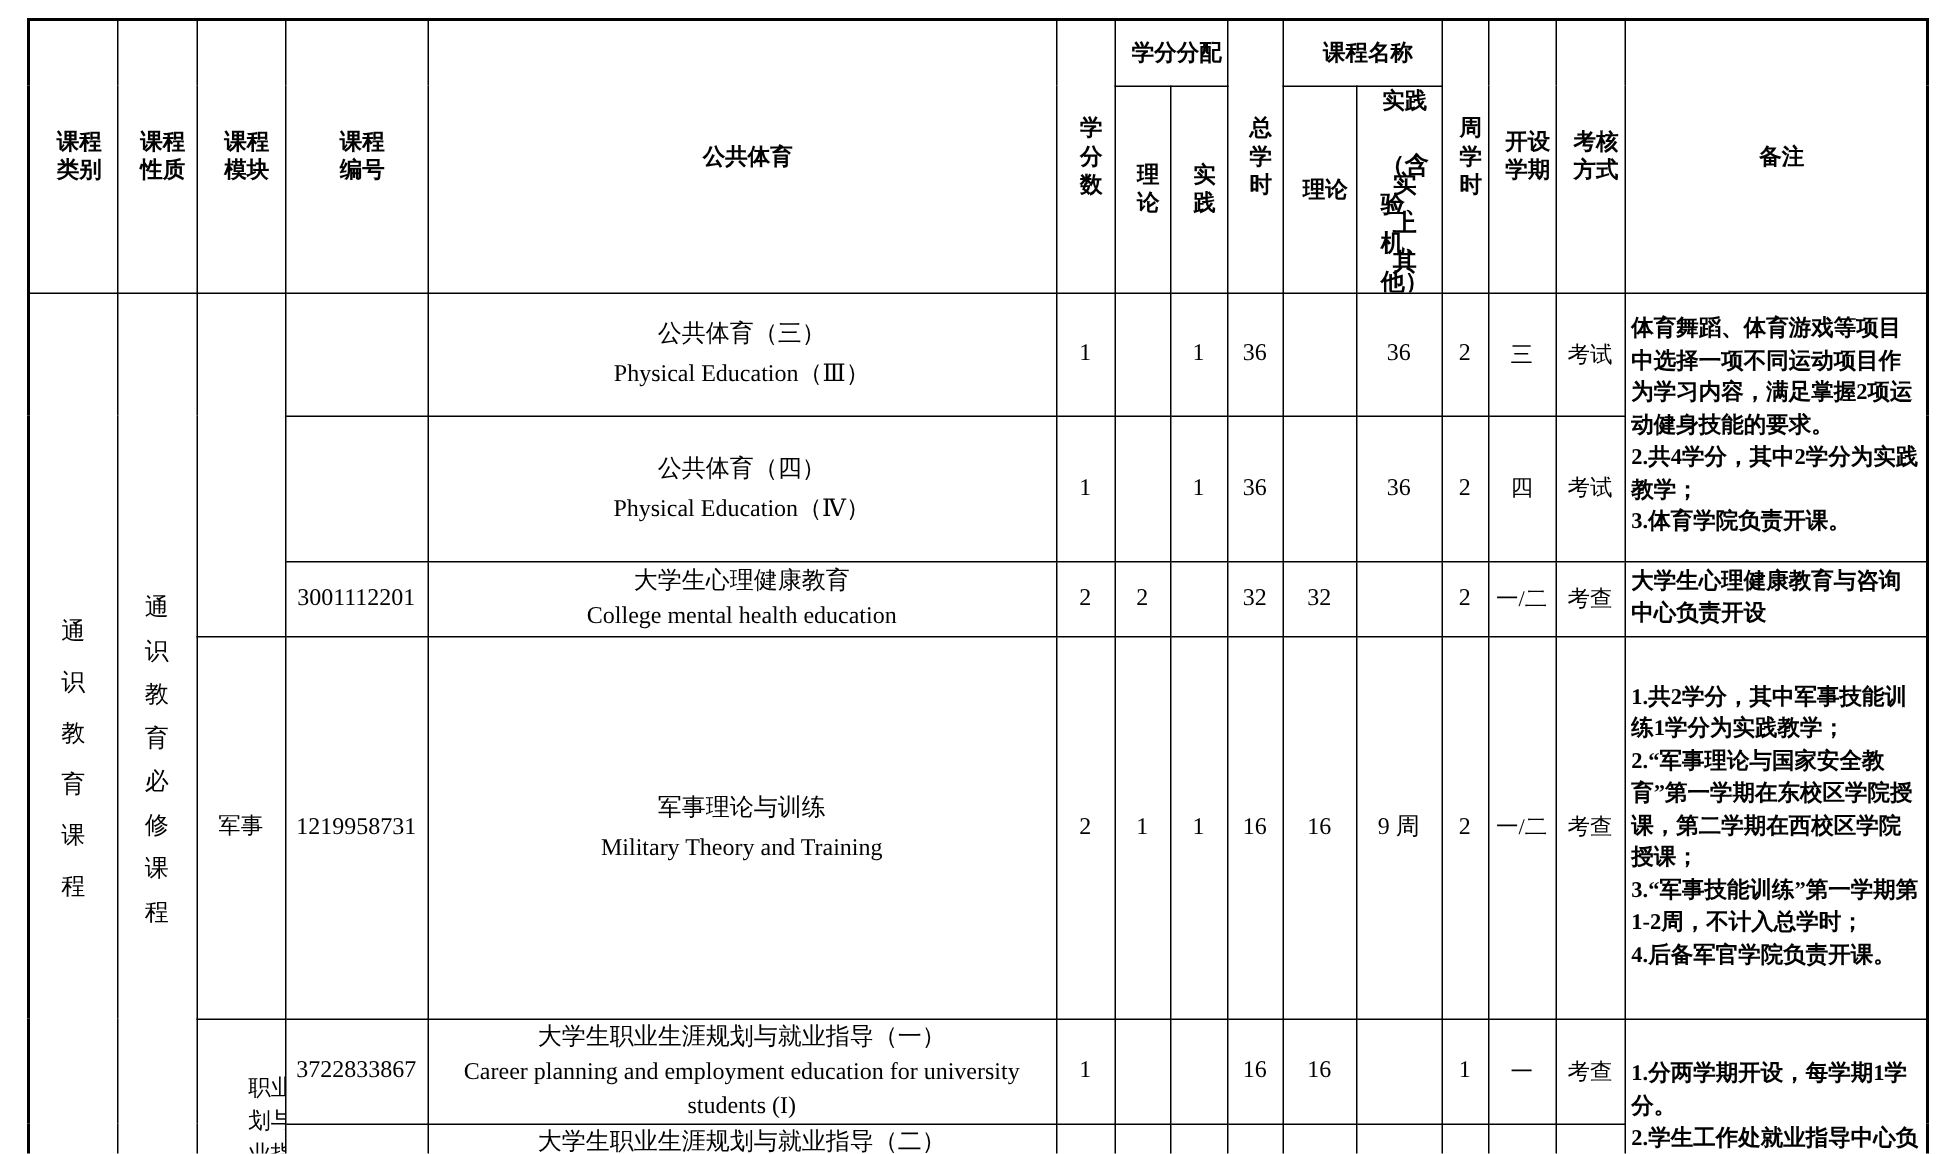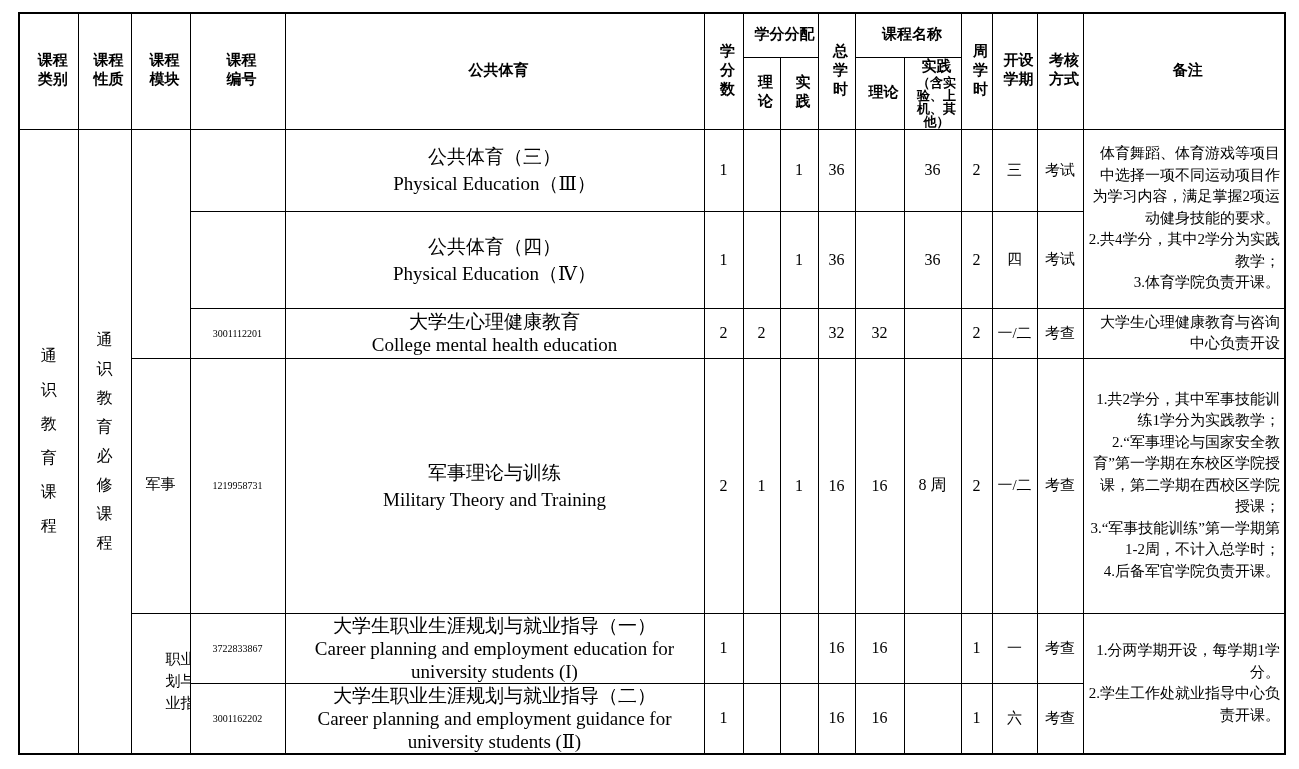--- a/index.html
+++ b/index.html
@@ -2,34 +2,34 @@
 <html><head>
 <meta charset="utf-8">
 <style>
   html,body{margin:0;padding:0;background:#fff;}
   body{width:1299px;height:769px;position:relative;color:#000;
        font-family:"Liberation Serif","DejaVu Serif",serif;}
   table.curriculum{position:absolute;left:18px;top:12px;border-collapse:collapse;
        table-layout:fixed;width:1266px;border:2px solid #000;}
   td,th{border:1px solid #000;padding:0 2px;text-align:center;vertical-align:middle;
        overflow:hidden;font-weight:normal;}
-  th{font-family:Liberation Mono, monospace;font-weight:bold;
+  th{font-family:Liberation Sans, sans-serif;font-weight:bold;
        font-size:15px;line-height:19px;padding-left:10px;}
   .pre{white-space:pre-line;}
   .vstack{line-height:19px;}
   .vcat{font-size:16px;line-height:34px;white-space:pre-line;}
   .num{font-size:16px;}
-  .code{font-size:10px;margin-left:24px;}
-  .cname{font-size:19px;line-height:27px;white-space:pre-line;}
+  .code{font-size:16px;margin-left:24px;}
+  .cname{font-size:16px;line-height:27px;white-space:pre-line;}
   .cname-tight{line-height:23px;}
   .module{font-size:15px;line-height:22px;font-family:Liberation Mono, monospace;}
   .modwrap{display:inline-block;width:48px;text-align:left;margin-left:32px;}
-  .remark{text-align:right;font-size:15px;line-height:21.5px;padding:2px 4px;
-       white-space:pre-line;vertical-align:middle;}
-  .sub{font-size:13px;line-height:13px;display:block;font-weight:bold;}
+  .remark{text-align:left;font-size:15px;line-height:21.5px;padding:2px 4px;
+       white-space:pre-line;vertical-align:middle;font-weight:bold;}
+  .sub{font-size:16px;line-height:13px;display:block;font-weight:bold;margin-top:27px;}
   .sem{font-size:15px;}
   .assess{font-size:15px;}
 </style>
 </head>
 <body>
 
 <table class="curriculum">
   <colgroup>
     <col style="width:59px">
       <col style="width:53px">
@@ -155,21 +155,21 @@
   <tr style="height:255px">
     <td class="module">军事</td>
     <td class="code">1219958731</td>
     <td class="cname">军事理论与训练
 Military Theory and Training</td>
     <td class="num">2</td>
     <td class="num">1</td>
     <td class="num">1</td>
     <td class="num">16</td>
     <td class="num">16</td>
-    <td class="num">8 周</td>
+    <td class="num">9 周</td>
     <td class="num">2</td>
     <td class="sem">一/二</td>
     <td class="assess">考查</td>
     <td class="remark">1.共2学分，其中军事技能训练1学分为实践教学；
 2.“军事理论与国家安全教育”第一学期在东校区学院授课，第二学期在西校区学院授课；
 3.“军事技能训练”第一学期第1-2周，不计入总学时；
 4.后备军官学院负责开课。</td>
   </tr>
 
   <tr style="height:70px">

